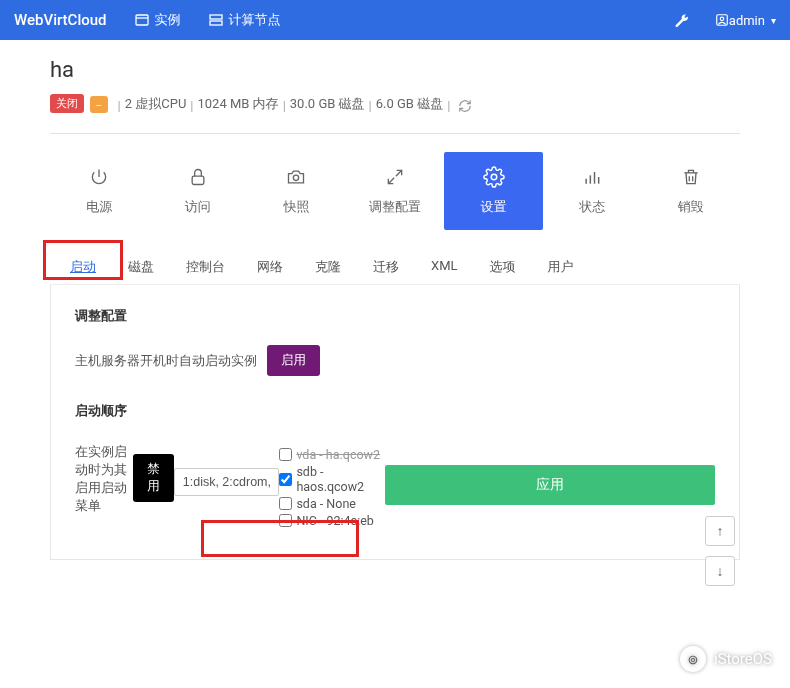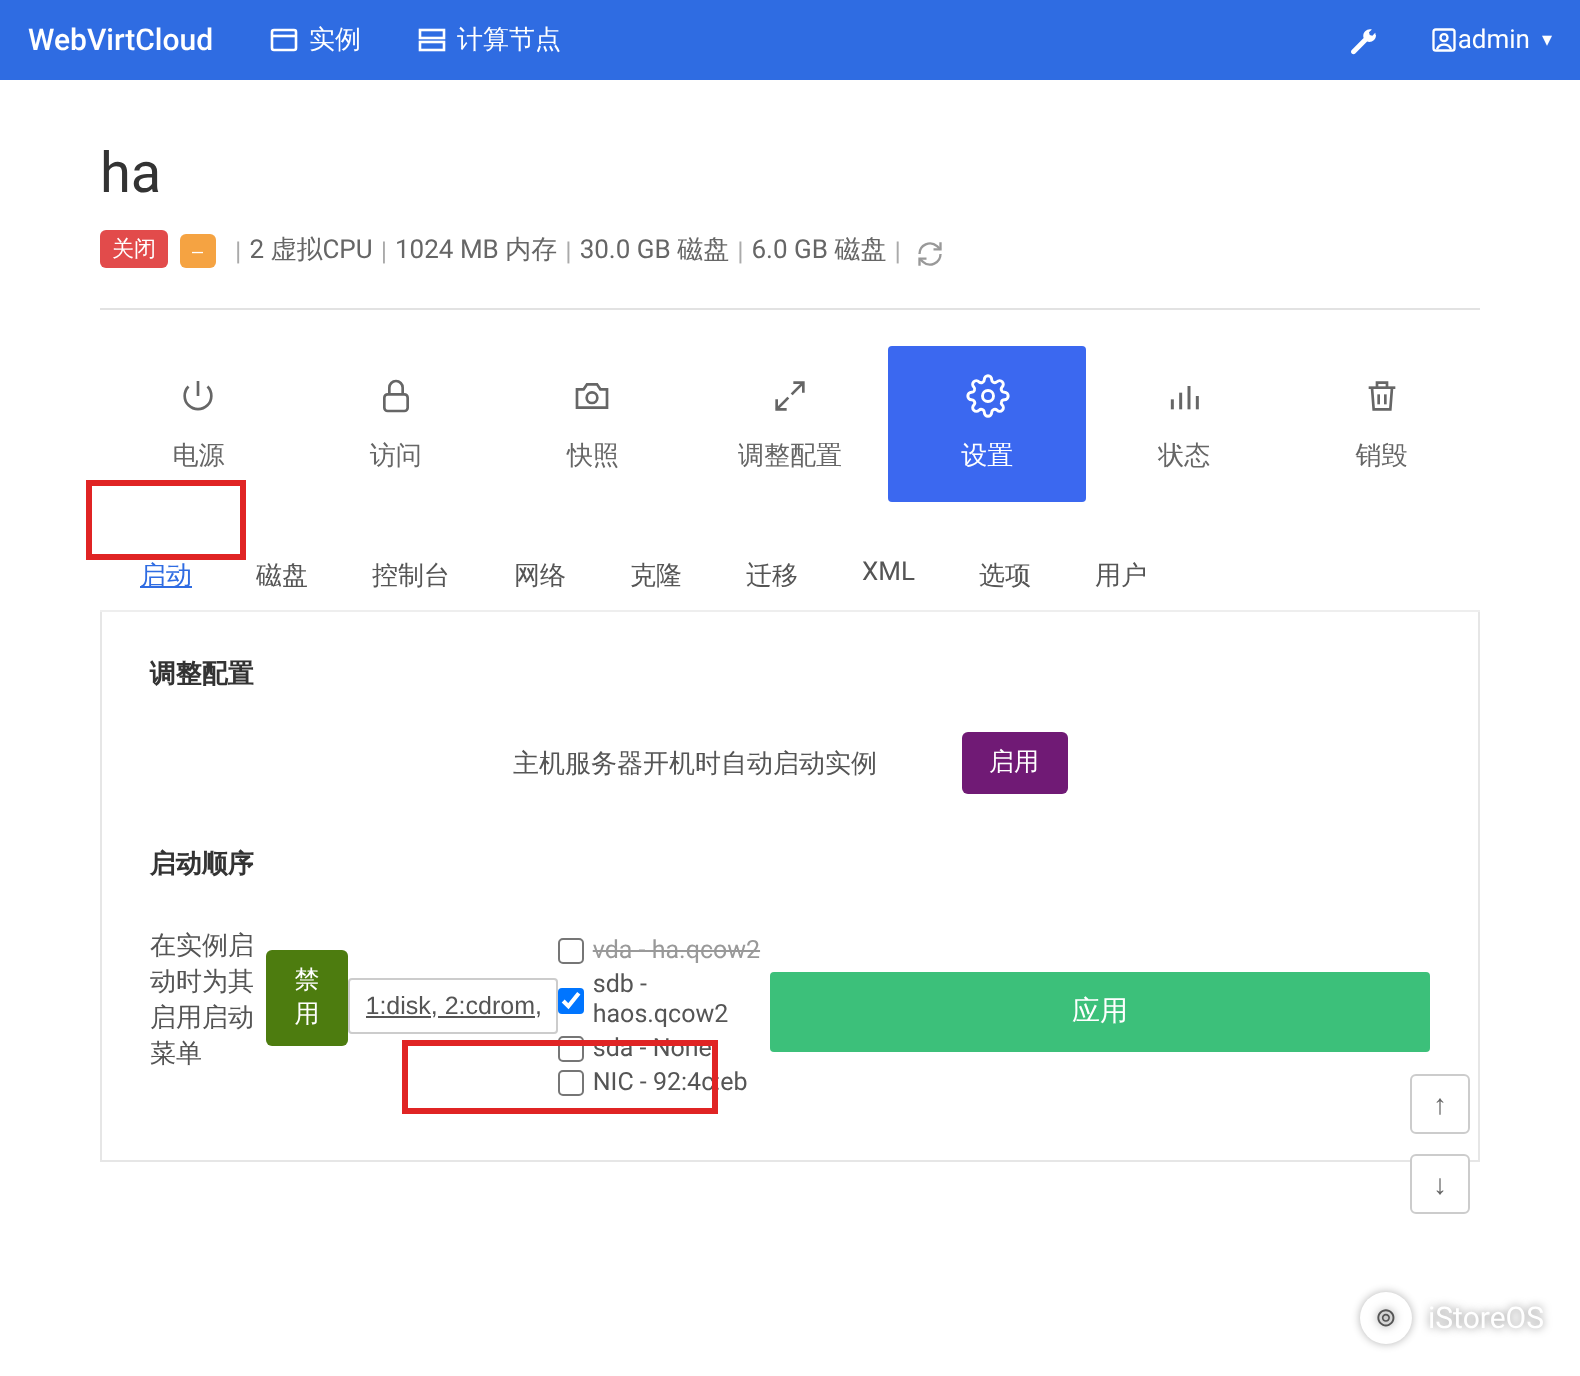--- a/index.html
+++ b/index.html
@@ -23,21 +23,21 @@
   .navbar .brand { font-size: 15px; font-weight: 500; margin-right: 28px; }
   .nav-item { display: flex; align-items: center; font-size: 13px; margin-right: 28px; cursor: pointer; }
   .nav-item .ico { width: 14px; height: 14px; margin-right: 6px; display:inline-flex; align-items:center; justify-content:center; }
   .navbar .spacer { flex: 1; }
   .wrench { margin-right: 26px; cursor:pointer; display:inline-flex; }
   .user-menu { display: flex; align-items: center; font-size: 13px; cursor:pointer; }
   .user-menu .caret { margin-left: 6px; font-size: 10px; }
 
   
   .page { padding: 14px 50px 0 50px; }
-  .title { font-size: 28px; font-weight: 400; color: #333; margin-top: 16px; margin-bottom: 12px; }
+  .title { font-size: 22px; font-weight: 400; color: #333; margin-top: 3px; margin-bottom: 12px; }
   .summary-row { display: flex; align-items: flex-end; font-size: 13px; color: #666; margin-bottom: 20px; }
   .badge { border-radius: 3px; padding: 2px 6px; font-size: 11px; color: #fff; margin-right: 6px; display:inline-block; }
   .badge-red { background: #e24b4b; }
   .badge-orange { background: #f5a342; }
   .sep { margin: 0 4px; color: #aaa; }
   .sync-ico { margin-left: 4px; color:#999; display:inline-flex; }
 
   hr.rule { border: none; border-top: 1px solid #e2e2e2; margin: 10px 0 0 0; }
 
   
@@ -67,32 +67,32 @@
 
   
   .panel {
     border: 1px solid #e6e6e6;
     border-top: none;
     padding: 22px 24px 30px 24px;
     font-size: 13px;
     color: #333;
   }
   .section-title { font-weight: 600; margin-bottom: 20px; font-size: 13px; }
-  .row-center { display:flex; align-items:center; justify-content:center; margin-bottom: 26px; gap: 32px; }
+  .row-center { display:flex; align-items:center; justify-content:flex-start; margin-bottom: 26px; }
   .row-center .label-text { color:#555; margin-right: 10px; }
   .btn { border:none; border-radius:3px; padding: 7px 14px; font-size: 12.5px; color:#fff; cursor:pointer; }
   .btn-green { background:#701a75; }
-  .btn-red { background:#4d7c0f; }
+  .btn-red { background:#000000; }
   .btn-wide { width: 330px; padding: 11px 0; background:#3cc07a; color:#fff; border:none; border-radius:2px; font-size:14px; cursor:pointer; }
 
   .boot-area { position:relative; display:flex; flex-direction:row; align-items:center; }
   .boot-desc { color:#555; margin-bottom: 12px; }
   .input-row { width: 330px; margin-bottom: 6px; }
   .input-row input[type=text]{
-    width:100%; padding:6px 8px; font-size:12.5px; border:1px solid #ccc; border-radius:2px; color:#555;text-decoration:underline;
+    width:100%; padding:6px 8px; font-size:12.5px; border:1px solid #ccc; border-radius:2px; color:#555;
   }
   .option-list { width: 330px; margin-top: 6px; }
   .opt { display:flex; align-items:center; font-size:12.5px; color:#555; padding:1px 0; }
   .opt.strike { text-decoration: line-through; color:#999; }
   .opt input[type=checkbox]{ margin-right:4px; }
   .arrow-col { position:absolute; right: -20px; top: 76px; display:flex; flex-direction:column; gap:10px; }
   .arrow-btn { width:30px; height:30px; border:1px solid #ccc; border-radius:3px; background:#fff; display:flex; align-items:center; justify-content:center; color:#666; cursor:pointer; font-size:14px; }
   .apply-row { display:flex; justify-content:center; }
 
   

